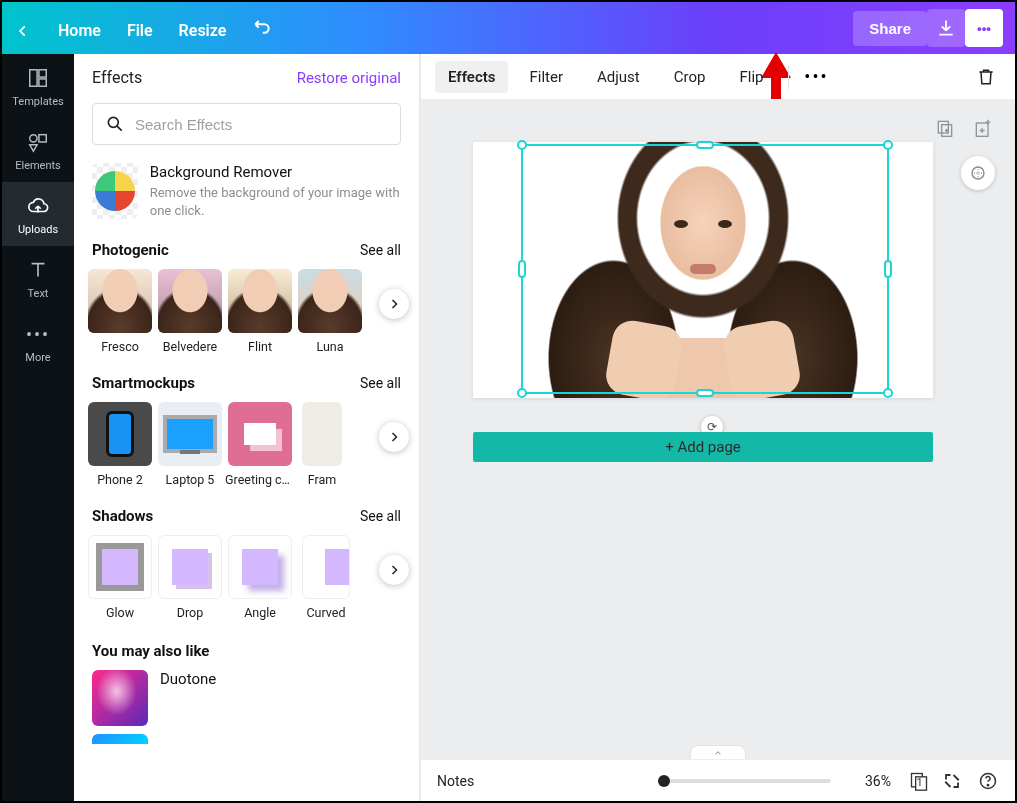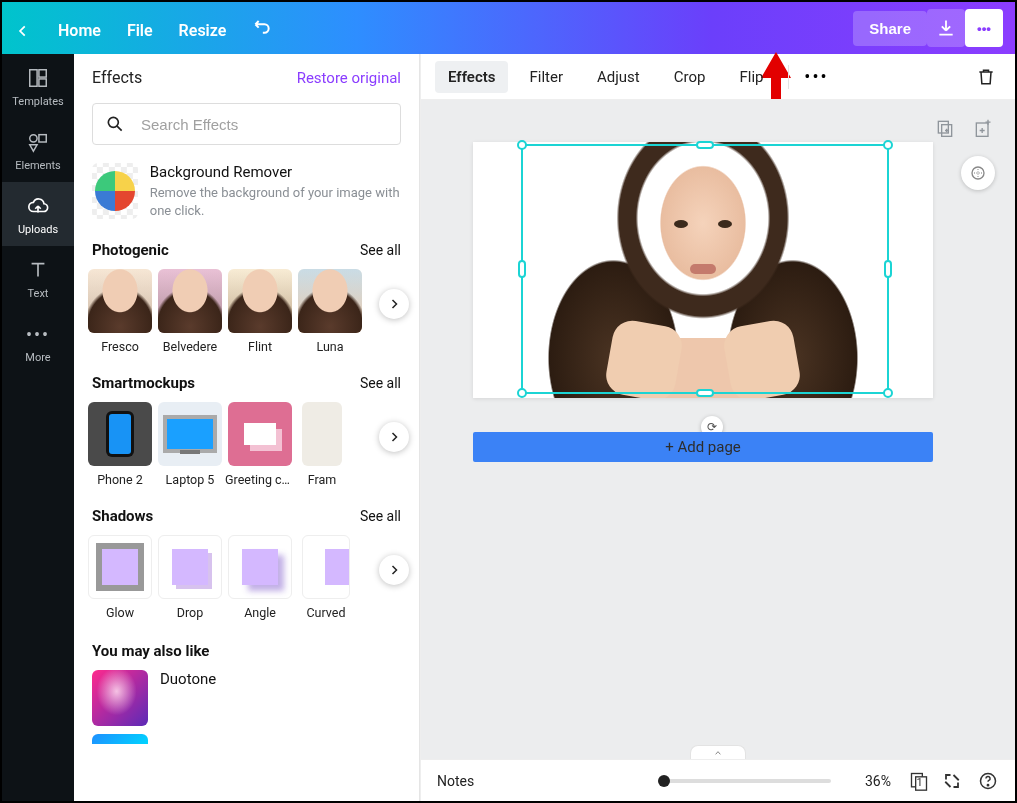--- a/index.html
+++ b/index.html
@@ -28,21 +28,21 @@
 
 .sidepanel { position:absolute; top:52px; left:72px; width: 346px; height: calc(100% - 52px); border-right: 1px solid #e5e5e5; display:flex; flex-direction:column; }
 .sidepanel-head { display:flex; justify-content:space-between; align-items:center; padding: 14px 18px 12px; }
 .sidepanel-head .title { font-size:16px; color:#222; }
 .sidepanel-head .restore { color:#8b3dff; font-size:15px; cursor:pointer; }
 .sidepanel-scroll { overflow-y: scroll; padding: 0 18px 20px; flex:1; }
 .sidepanel-scroll::-webkit-scrollbar { width: 12px; }
 .sidepanel-scroll::-webkit-scrollbar-thumb { background: #c9c9c9; border-radius: 8px; }
 .sidepanel-scroll::-webkit-scrollbar-track { background: transparent; }
 
-.search { display:flex; align-items:center; gap:16px; border:1px solid #ddd; border-radius:4px; padding: 10px 12px; margin: 4px 0 16px; color:#888; }
+.search { display:flex; align-items:center; gap:10px; border:1px solid #ddd; border-radius:4px; padding: 10px 12px; margin: 4px 0 16px; color:#888; }
 .search input { border:none; outline:none; font-size:15px; flex:1; color:#222; background:transparent; }
 .search input::placeholder { color:#a0a0a0; }
 
 .bgremover { display:flex; gap:12px; padding: 2px 0 14px; }
 .bg-icon { width:56px; height:56px; border-radius:6px; background: repeating-conic-gradient(#eee 0% 25%, #fff 0% 50%) 50%/12px 12px; display:flex;align-items:center;justify-content:center; position:relative; }
 .bg-ball { width:40px;height:40px;border-radius:50%; background: conic-gradient(#f7d24a 0 90deg,#e4462f 90deg 180deg,#3a7bd5 180deg 270deg,#3cc97b 270deg 360deg); position:relative; }
 .bgremover .txt .t { font-size:15px; color:#111; margin-bottom:3px; }
 .bgremover .txt .s { font-size:13px; color:#8a8f95; line-height:1.35; }
 
 .section-h { display:flex; justify-content:space-between; align-items:center; margin: 8px 0 10px; }
@@ -121,21 +121,21 @@
 .photo .hands::before,.photo .hands::after{content:"";position:absolute;bottom:0;width:70px;height:75px;background:#f0cdb0;border-radius:20px;}
 .photo .hands::before{left:6px;transform:rotate(10deg);}
 .photo .hands::after{right:6px;transform:rotate(-10deg);}
 .photo .eyes{position:absolute;left:50%;top:78px;transform:translateX(-50%);width:70px;height:10px;}
 .photo .eyes::before,.photo .eyes::after{content:"";position:absolute;top:0;width:14px;height:8px;background:#3b2a1c;border-radius:50%;}
 .photo .eyes::before{left:6px;} .photo .eyes::after{right:6px;}
 .photo .lips{position:absolute;left:50%;top:122px;transform:translateX(-50%);width:26px;height:10px;background:#c47a6c;border-radius:10px;}
 
 .animate-btn{position:absolute;right:20px;top:56px;width:34px;height:34px;border-radius:50%;background:#fff;box-shadow:0 1px 4px rgba(0,0,0,.2);display:flex;align-items:center;justify-content:center;cursor:pointer;}
 
-.addpage{position:absolute;left:52px;top:332px;width:460px;height:30px;background:#3b82f6;display:flex;align-items:center;justify-content:center;font-size:15px;color:#2d2d2d;cursor:pointer;border-radius:2px;}
+.addpage{position:absolute;left:52px;top:332px;width:460px;height:30px;background:#14b8a6;display:flex;align-items:center;justify-content:center;font-size:15px;color:#2d2d2d;cursor:pointer;border-radius:2px;}
 
 
 .bottombar{height:42px;border-top:1px solid #eee;display:flex;align-items:center;padding:0 16px;gap:14px;font-size:14px;color:#222;background:#fff;}
 .bottombar .notes{cursor:pointer;}
 .bottombar .slider{flex:0 0 170px;height:4px;background:#ddd;margin-left:auto;position:relative;border-radius:3px;cursor:pointer;}
 .bottombar .slider .knob{position:absolute;left:2%;top:50%;transform:translate(-50%,-50%);width:12px;height:12px;background:#222;border-radius:50%;}
 .bottombar .zoom{width:46px;text-align:right;}
 .bottombar .end-icons{display:flex;gap:14px;align-items:center;}
 .bottombar .eic{width:22px;height:22px;display:flex;align-items:center;justify-content:center;cursor:pointer;color:#333;}
 .page-expand{position:absolute;left:50%;bottom:42px;transform:translateX(-50%);width:56px;height:14px;background:#fff;border:1px solid #e3e3e3;border-bottom:none;border-radius:8px 8px 0 0;display:flex;align-items:center;justify-content:center;cursor:pointer;}

